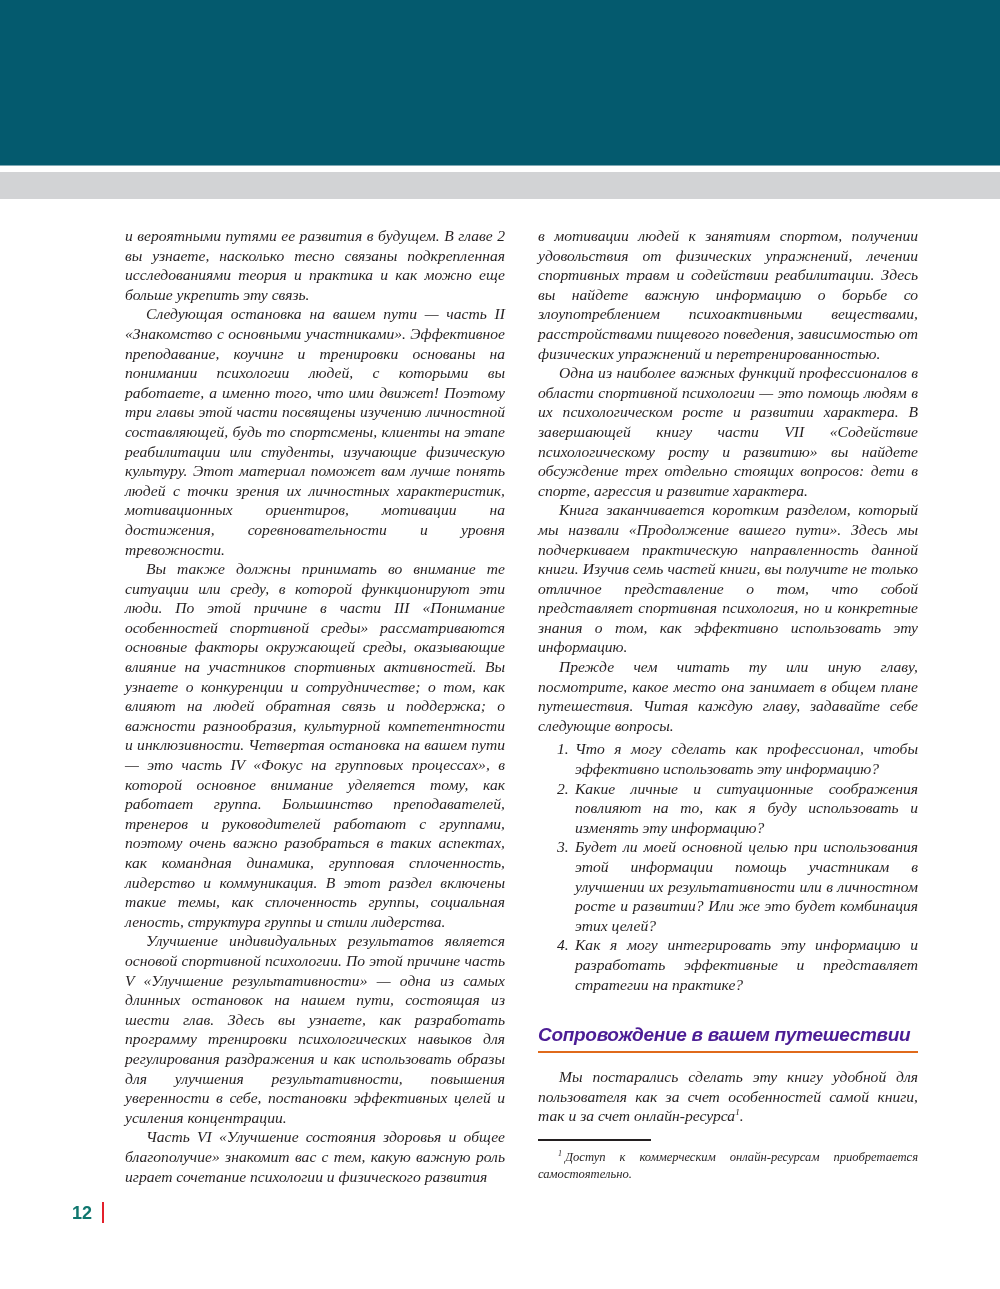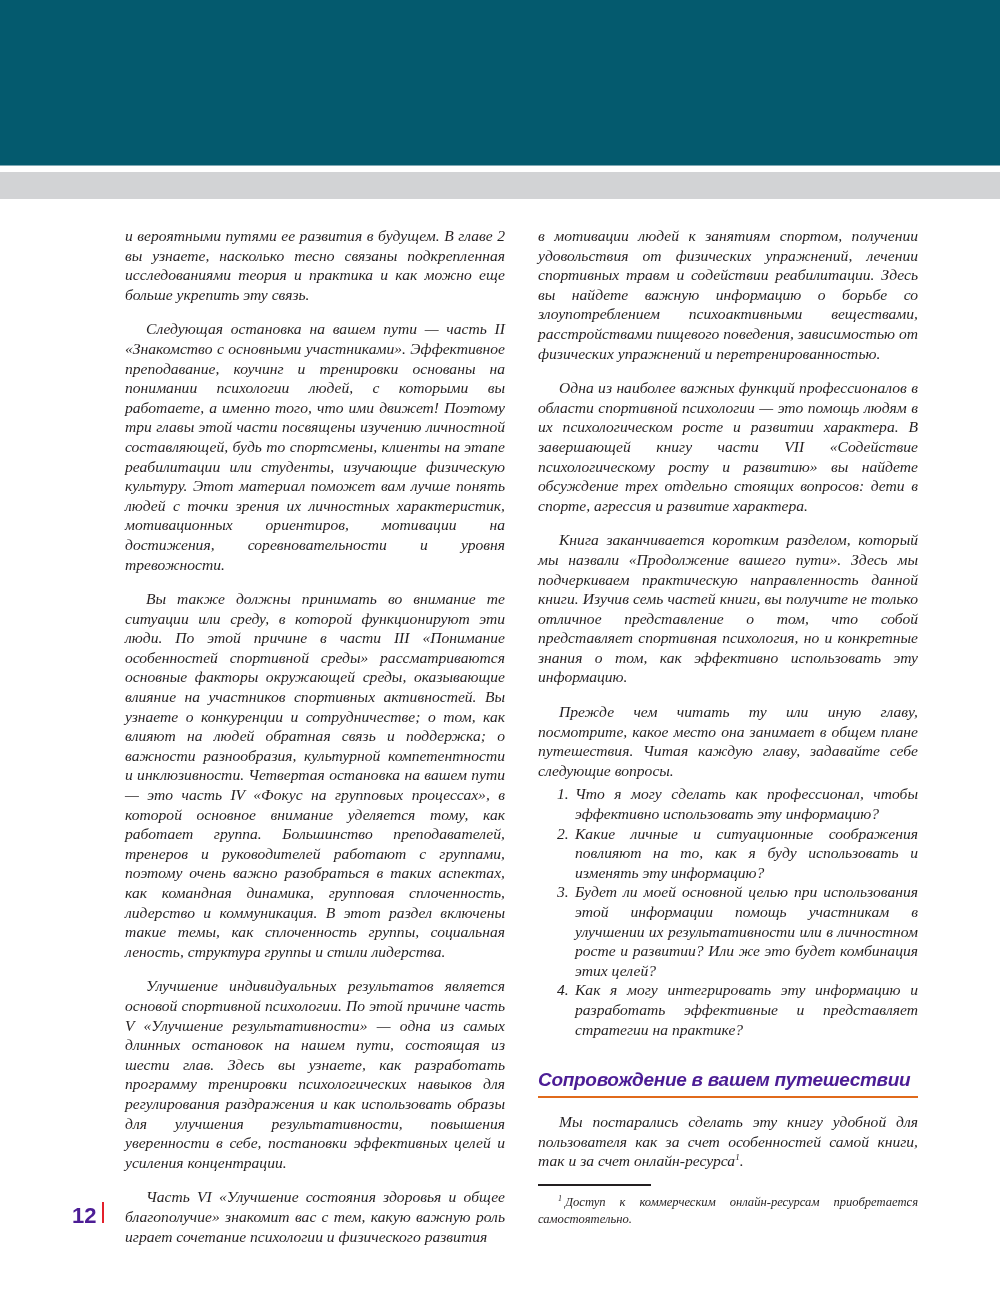--- a/index.html
+++ b/index.html
@@ -23,21 +23,21 @@
     }
     .column {
       position: absolute; top: 226px; width: 380px;
       font-size: 15.6px; line-height: 19.6px;
       text-align: justify; hyphens: manual; font-style: italic;
     }
     .col-left { left: 125px; }
     .col-right { left: 538px; }
     .column p { margin: 0; text-indent: 0; }
     .column p.indent { text-indent: 21px; }
-    .column p + p { margin-top: 15px; }
+    .column p + p { margin-top: 0; }
     .qlist { list-style: none; margin: 4px 0 0 0; padding: 0 0 0 22px; }
     .qlist li { position: relative; padding-left: 15px; text-align: justify; }
     .qlist li .num { position: absolute; left: -3px; top: 0; }
     .section-heading {
       margin: 31px 0 0 0;
       font-family: "Liberation Sans", "DejaVu Sans", sans-serif;
       font-weight: bold; font-size: 19px; line-height: 20px;
       color: #4c1d95; letter-spacing: -0.3px;
       padding-bottom: 6px;
       border-bottom: 2px solid #e06a1b;
@@ -47,21 +47,21 @@
       width: 113px; height: 2px; background: #231f20; margin-top: 13px;
     }
     .footnote {
       margin-top: 4px; font-size: 12.6px; line-height: 17px; text-align: justify;
     }
     .footnote .fn-mark { font-size: 8px; vertical-align: 5px; margin-left: 20px; margin-right: 3px; }
     sup.fn { font-size: 9px; vertical-align: 6px; line-height: 0; }
     .page-number {
       position: absolute; left: 72px; top: 1203px;
       font-family: "Liberation Sans", "DejaVu Sans", sans-serif;
-      font-weight: bold; font-size: 22px; color: #4c1d95;
+      font-weight: bold; font-size: 18px; color: #0f766e;
     }
     .page-bar {
       position: absolute; left: 102px; top: 1202px; width: 2px; height: 21px;
       background: #e3202b;
     }
   </style>
 </head>
 <body>
 
 <div class="top-band"></div>

